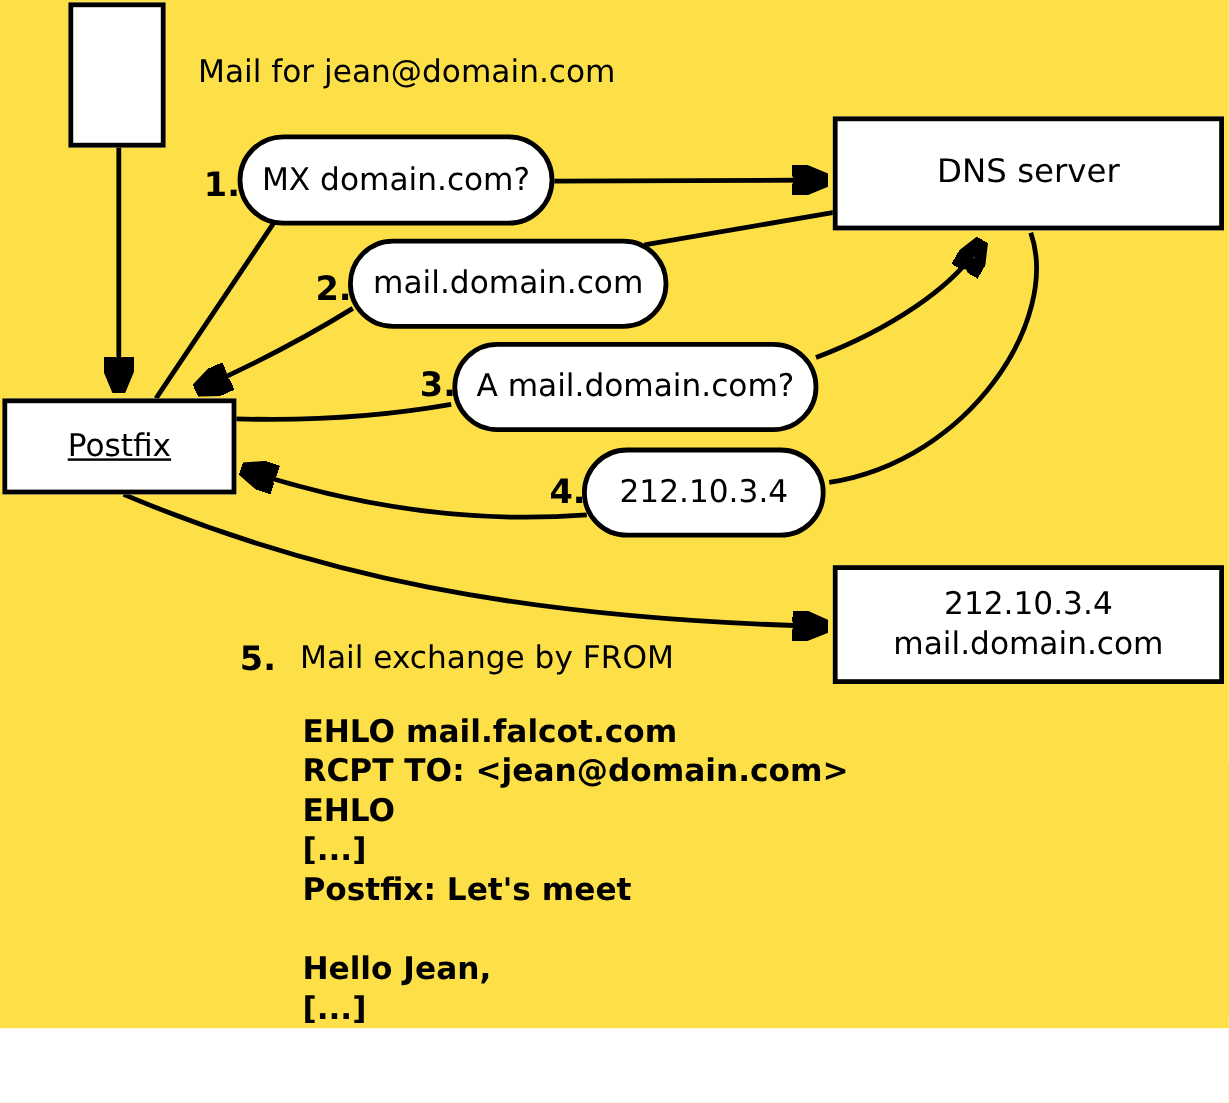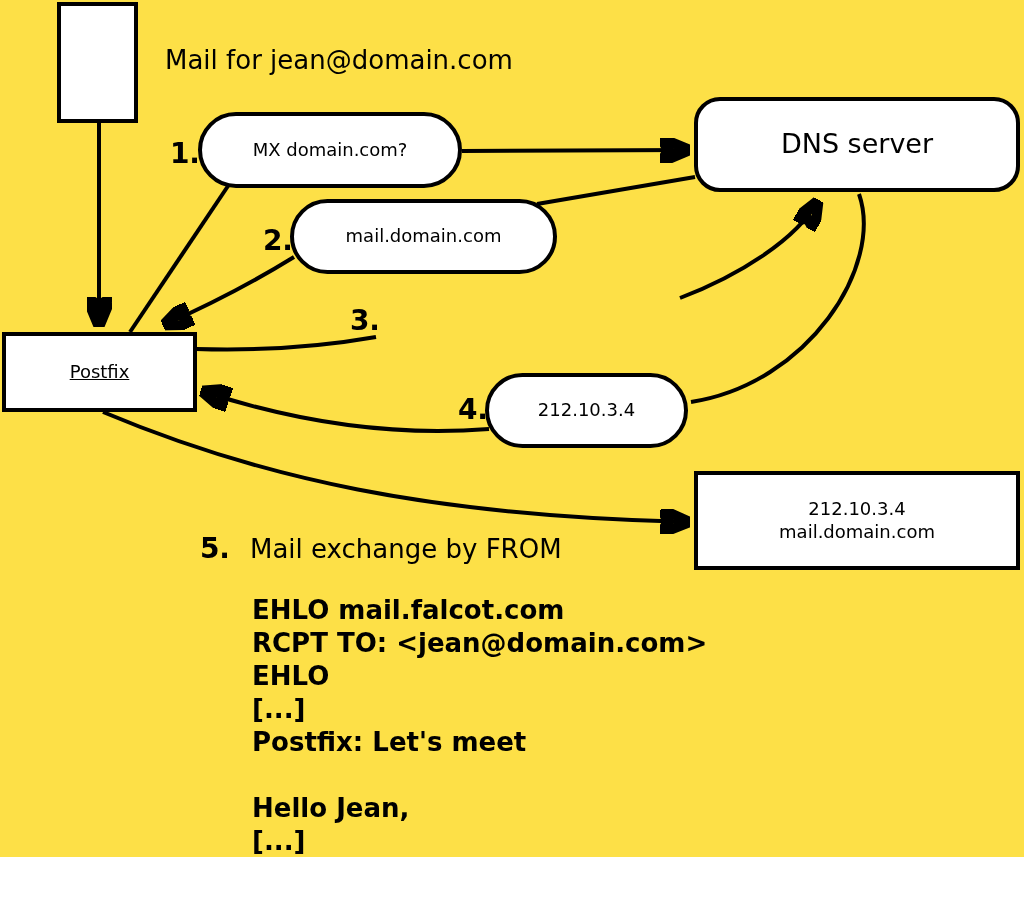--- a/index.html
+++ b/index.html
@@ -13,21 +13,21 @@
   }
   #wires{position:absolute;left:0;top:0;width:1024px;height:919px;}
   #wires path{fill:none;stroke:#000;stroke-width:4;}
   .node{
     position:absolute;
     box-sizing:border-box;
     background:#fff;
     border:4px solid #000;
     display:flex;align-items:center;justify-content:center;
     text-align:center;
-    font-size:18px;
+    font-size:26px;
     line-height:1.26;
   }
   .pill{border-radius:40px;}
   .num{
     position:absolute;
     font-weight:bold;
     font-size:28px;
     text-align:right;
     width:70px;
     line-height:30px;
@@ -38,21 +38,21 @@
     line-height:30px;
     white-space:nowrap;
   }
   #caption{font-weight:500;}
   #smtp-block{
     position:absolute;
     left:252px;top:594px;
     font-size:26px;
   }
   .smtp-line{min-height:33px;line-height:33px;white-space:pre;font-weight:bold;}
-  #dns-box{font-size:27px;border-radius:26px;}
+  #dns-box{font-size:27px;}
 </style>
 </head>
 <body>
 
 <div id="canvas">
 
   <svg id="wires" width="1024" height="919" viewBox="0 0 1024 919" xmlns="http://www.w3.org/2000/svg">
     <defs>
       <marker id="ah" viewBox="0 0 12 10" refX="11.5" refY="5" markerWidth="30" markerHeight="25" markerUnits="userSpaceOnUse" orient="auto">
         <path d="M0,0 L12,5 L0,10 L3.2,5 Z" fill="#000" stroke="none"></path>
@@ -85,20 +85,21 @@
     </div>
   </div>
 
   <div class="num" style="left:130px;top:139px;">1.</div>
   <div class="node pill" style="left:198px;top:112px;width:264px;height:76px;">MX domain.com?</div>
 
   <div class="num" style="left:223px;top:226px;">2.</div>
   <div class="node pill" style="left:290px;top:199px;width:267px;height:75px;">mail.domain.com</div>
 
   <div class="num" style="left:310px;top:306px;">3.</div>
+  <div class="node pill" style="left:377px;top:285px;width:305px;height:75px;">A mail.domain.com?</div>
 
   <div class="num" style="left:418px;top:395px;">4.</div>
   <div class="node pill" style="left:485px;top:373px;width:203px;height:75px;">212.10.3.4</div>
 
   <div class="num" style="left:160px;top:534px;">5.</div>
   <div class="free-label" style="left:250px;top:534px;">Mail exchange by FROM</div>
 
   <div id="smtp-block">
     <div class="smtp-line">EHLO mail.falcot.com</div>
     <div class="smtp-line">RCPT TO: &lt;jean@domain.com&gt;</div>

